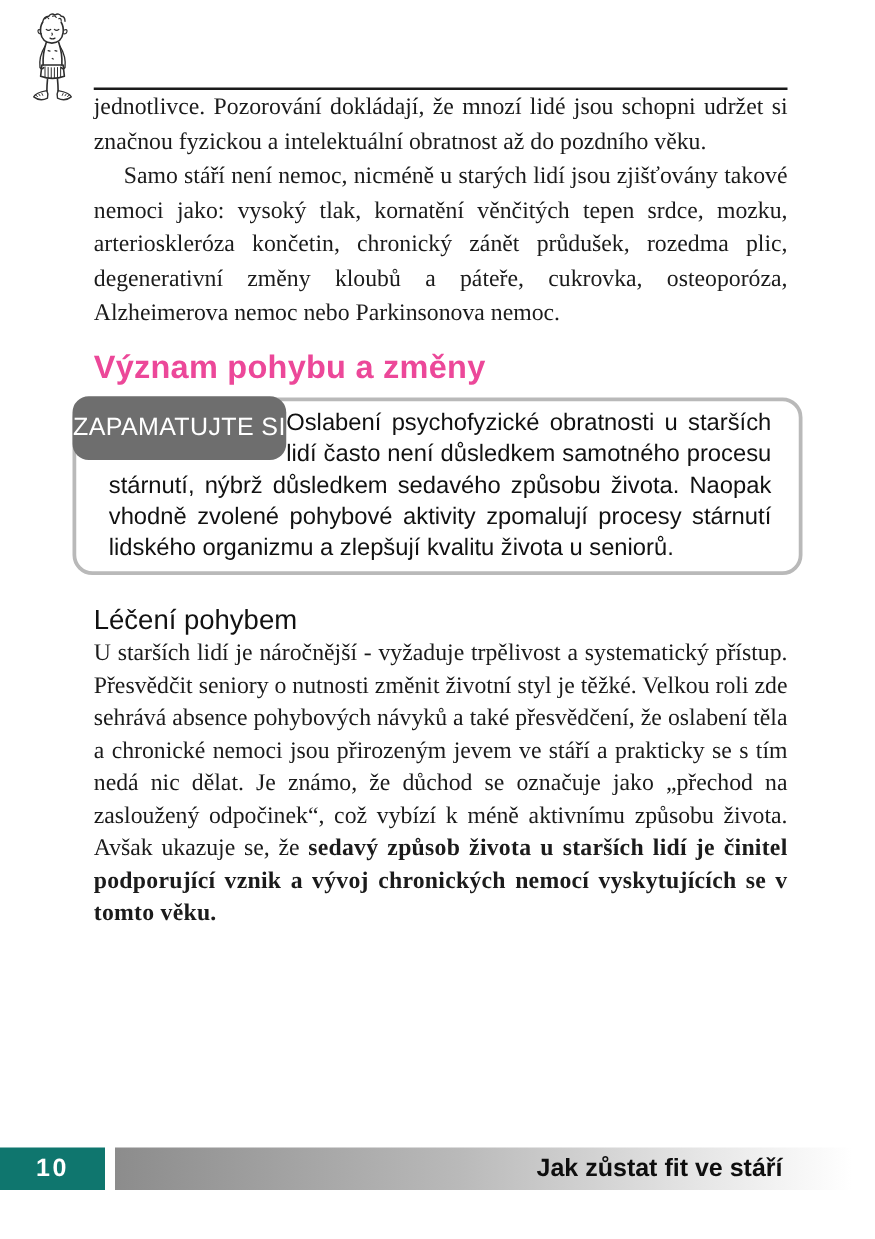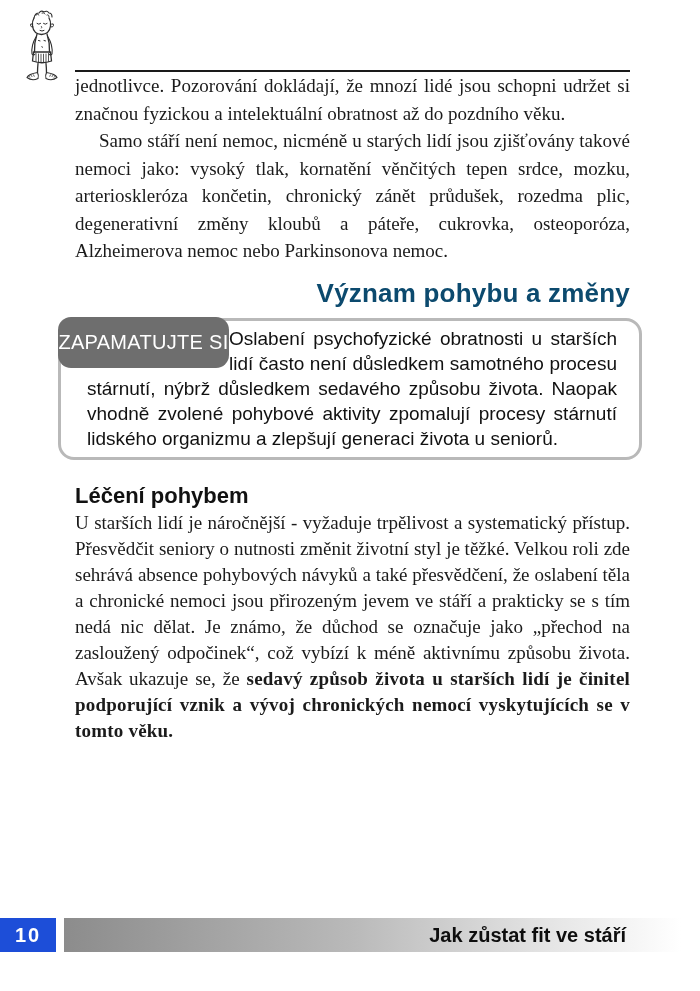--- a/index.html
+++ b/index.html
@@ -33,22 +33,22 @@
   }
   .content p { margin: 0; }
   .p1 { margin-top: 18px; }
   .p2 { margin-top: 7px; text-indent: 24px; }
   .section-heading {
     margin: 12px 0 0 0;
     font-family: "Liberation Sans", sans-serif;
     font-weight: bold;
     font-size: 26px;
     line-height: 33px;
-    color: #0c4a6e;
-    text-align: right;
+    color: #ec4899;
+    text-align: left;
     letter-spacing: 0.2px;
   }
   .p3 { margin-top: 9px; }
   .remember-box {
     position: relative;
     margin: 8px -12px 0 -17px;
     border: 3px solid #b9b9b9;
     border-radius: 16px;
     background: #ffffff;
     padding: 5px 22px 6px 26px;
@@ -76,41 +76,41 @@
     white-space: nowrap;
   }
   .label-spacer {
     float: left;
     width: 142px;
     height: 44px;
   }
   .sub-heading {
     margin: 22px 0 0 0;
     font-family: "Liberation Sans", sans-serif;
-    font-weight: bold;
+    font-weight: normal;
     font-size: 22px;
     line-height: 28px;
     color: #111111;
     text-align: left;
   }
   .p4 { margin-top: 7px; line-height: 26px; font-family: Liberation Serif, serif; }
   .p4 b { letter-spacing: 0.2px; }
   .footer {
     position: absolute;
     left: 0;
     top: 918px;
     width: 700px;
     height: 34px;
     display: flex;
     font-family: "Liberation Sans", sans-serif;
     font-weight: bold;
   }
   .page-number-block {
-    width: 56px;
-    background: #1d4ed8;
+    width: 84px;
+    background: #0f766e;
     color: #ffffff;
     display: flex;
     align-items: center;
     justify-content: center;
     font-size: 20px;
     letter-spacing: 2px;
   }
   .footer-divider { width: 8px; background: #ffffff; }
   .footer-bar {
     flex: 1;
@@ -169,21 +169,21 @@
 
     <p class="p1">jednotlivce. Pozorování dokládají, že mnozí lidé jsou schopni udržet si značnou fyzickou a intelektuální obratnost až do pozdního věku.</p>
 
     <p class="p2">Samo stáří není nemoc, nicméně u starých lidí jsou zjišťovány takové nemoci jako: vysoký tlak, kornatění věnčitých tepen srdce, mozku, arterioskleróza končetin, chronický zánět průdušek, rozedma plic, degenerativní změny kloubů a páteře, cukrovka, osteoporóza, Alzheimerova nemoc nebo Parkinsonova nemoc.</p>
 
     <h1 class="section-heading"><span>Význam pohybu a změny</span><br></h1>
 
 
     <div class="remember-box">
       <div class="remember-label">ZAPAMATUJTE SI</div>
-      <div><span class="label-spacer"></span><span>Oslabení psychofyzické obratnosti u starších lidí často není důsledkem samotného procesu stárnutí, nýbrž důsledkem sedavého způsobu života. Naopak vhodně zvolené pohybové aktivity zpomalují procesy stárnutí lidského organizmu a zlepšují generaci života u seniorů.</span></div>
+      <div><span class="label-spacer"></span><span>Oslabení psychofyzické obratnosti u starších lidí často není důsledkem samotného procesu stárnutí, nýbrž důsledkem sedavého způsobu života. Naopak vhodně zvolené pohybové aktivity zpomalují procesy stárnutí lidského organizmu a zlepšují kvalitu života u seniorů.</span></div>
     </div>
 
     <h2 class="sub-heading">Léčení pohybem</h2>
 
     <p class="p4"><span>U starších lidí je náročnější - vyžaduje trpělivost a systematický přístup. Přesvědčit seniory o nutnosti změnit životní styl je těžké. Velkou roli zde sehrává absence pohybových návyků a také přesvědčení, že oslabení těla a chronické nemoci jsou přirozeným jevem ve stáří a prakticky se s tím nedá nic dělat. Je známo, že důchod se označuje jako „přechod na zasloužený odpočinek“, což vybízí k méně aktivnímu způsobu života. Avšak ukazuje se, že</span> <b>sedavý způsob života u starších lidí je činitel podporující vznik a vývoj chronických nemocí vyskytujících se v tomto věku.</b></p>
 
   </div>
 
   <div class="footer">
     <div class="page-number-block">10</div>

